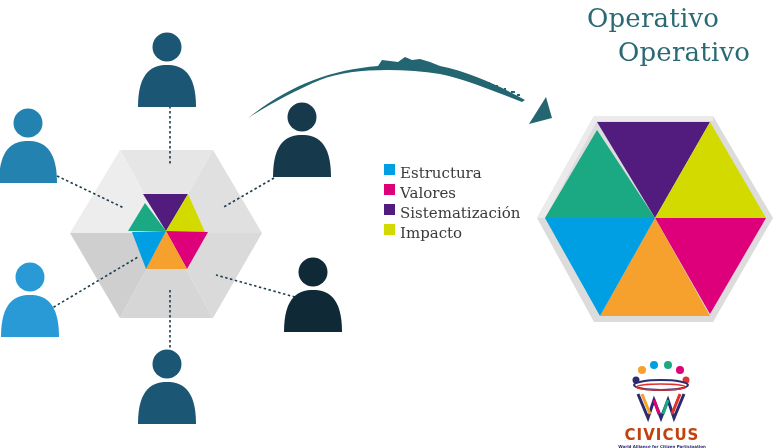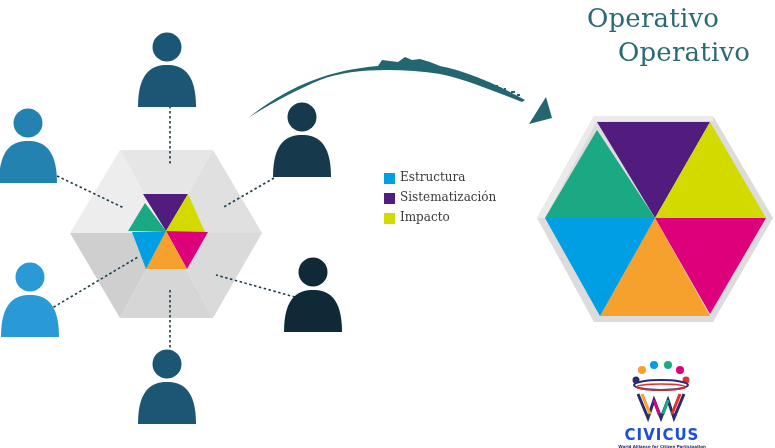--- a/index.html
+++ b/index.html
@@ -2,24 +2,24 @@
 <html><head>
 <meta charset="utf-8">
 <style>
   html, body { margin: 0; padding: 0; background: #ffffff; }
   body { width: 775px; height: 448px; position: relative; overflow: hidden; font-family: "DejaVu Serif", serif; }
   #canvas { position: absolute; left: 0; top: 0; }
   .title { position: absolute; left: 587px; color: #2a6a74; font-family: "DejaVu Serif", serif; font-size: 26px; line-height: 30px; letter-spacing: 0.2px; }
   .title.l1 { top: 3px; }
   .title.l2 { top: 37px; margin-left: 31px; }
   .legend { position: absolute; left: 384px; top: 164px; }
-  .legend-item { display: flex; align-items: flex-end; height: 20px; font-size: 12px; color: #3a3a3a; font-family: "DejaVu Serif", serif; }
+  .legend-item { display: flex; align-items: flex-start; height: 20px; font-size: 15px; color: #3a3a3a; font-family: "DejaVu Serif", serif; }
   .swatch { width: 11px; height: 11px; margin-right: 5px; display: inline-block; }
   .logo { position: absolute; left: 618px; top: 360px; width: 96px; height: 88px; }
-  .logo-word { position: absolute; left: 0; top: 66px; width: 88px; text-align: center; font-family: "DejaVu Sans", sans-serif; font-weight: bold; font-size: 15px; color: #1d4ed8; letter-spacing: 1px; }
+  .logo-word { position: absolute; left: 0; top: 66px; width: 88px; text-align: center; font-family: "DejaVu Sans", sans-serif; font-weight: bold; font-size: 15px; color: #c2410c; letter-spacing: 1px; }
   .logo-tag { position: absolute; left: 0; top: 84px; width: 88px; text-align: center; font-family: "DejaVu Sans", sans-serif; font-weight: bold; font-size: 4px; color: #2b2b6e; white-space: nowrap; }
 </style>
 </head>
 <body>
 
 <svg id="canvas" width="775" height="448" viewBox="0 0 775 448">
 
   <g>
     <polygon points="120,150 213,150 166,233" fill="#e6e6e6"></polygon>
     <polygon points="213,150 262,233 166,233" fill="#e0e0e0"></polygon>
@@ -101,20 +101,24 @@
 
 <div class="title l1">Operativo</div>
 <div class="title l2">Operativo</div>
 
 <div class="legend">
   <div class="legend-item">
       <span class="swatch" style="background: rgb(0, 159, 227);"></span>
       <span>Estructura</span>
     </div>
   <div class="legend-item">
+      <span class="swatch" style="background: rgb(221, 0, 122);"></span>
+      <span>Valores</span>
+    </div>
+  <div class="legend-item">
       <span class="swatch" style="background: rgb(82, 28, 126);"></span>
       <span>Sistematización</span>
     </div>
   <div class="legend-item">
       <span class="swatch" style="background: rgb(211, 218, 0);"></span>
       <span>Impacto</span>
     </div>
 </div>
 
 <div class="logo">

